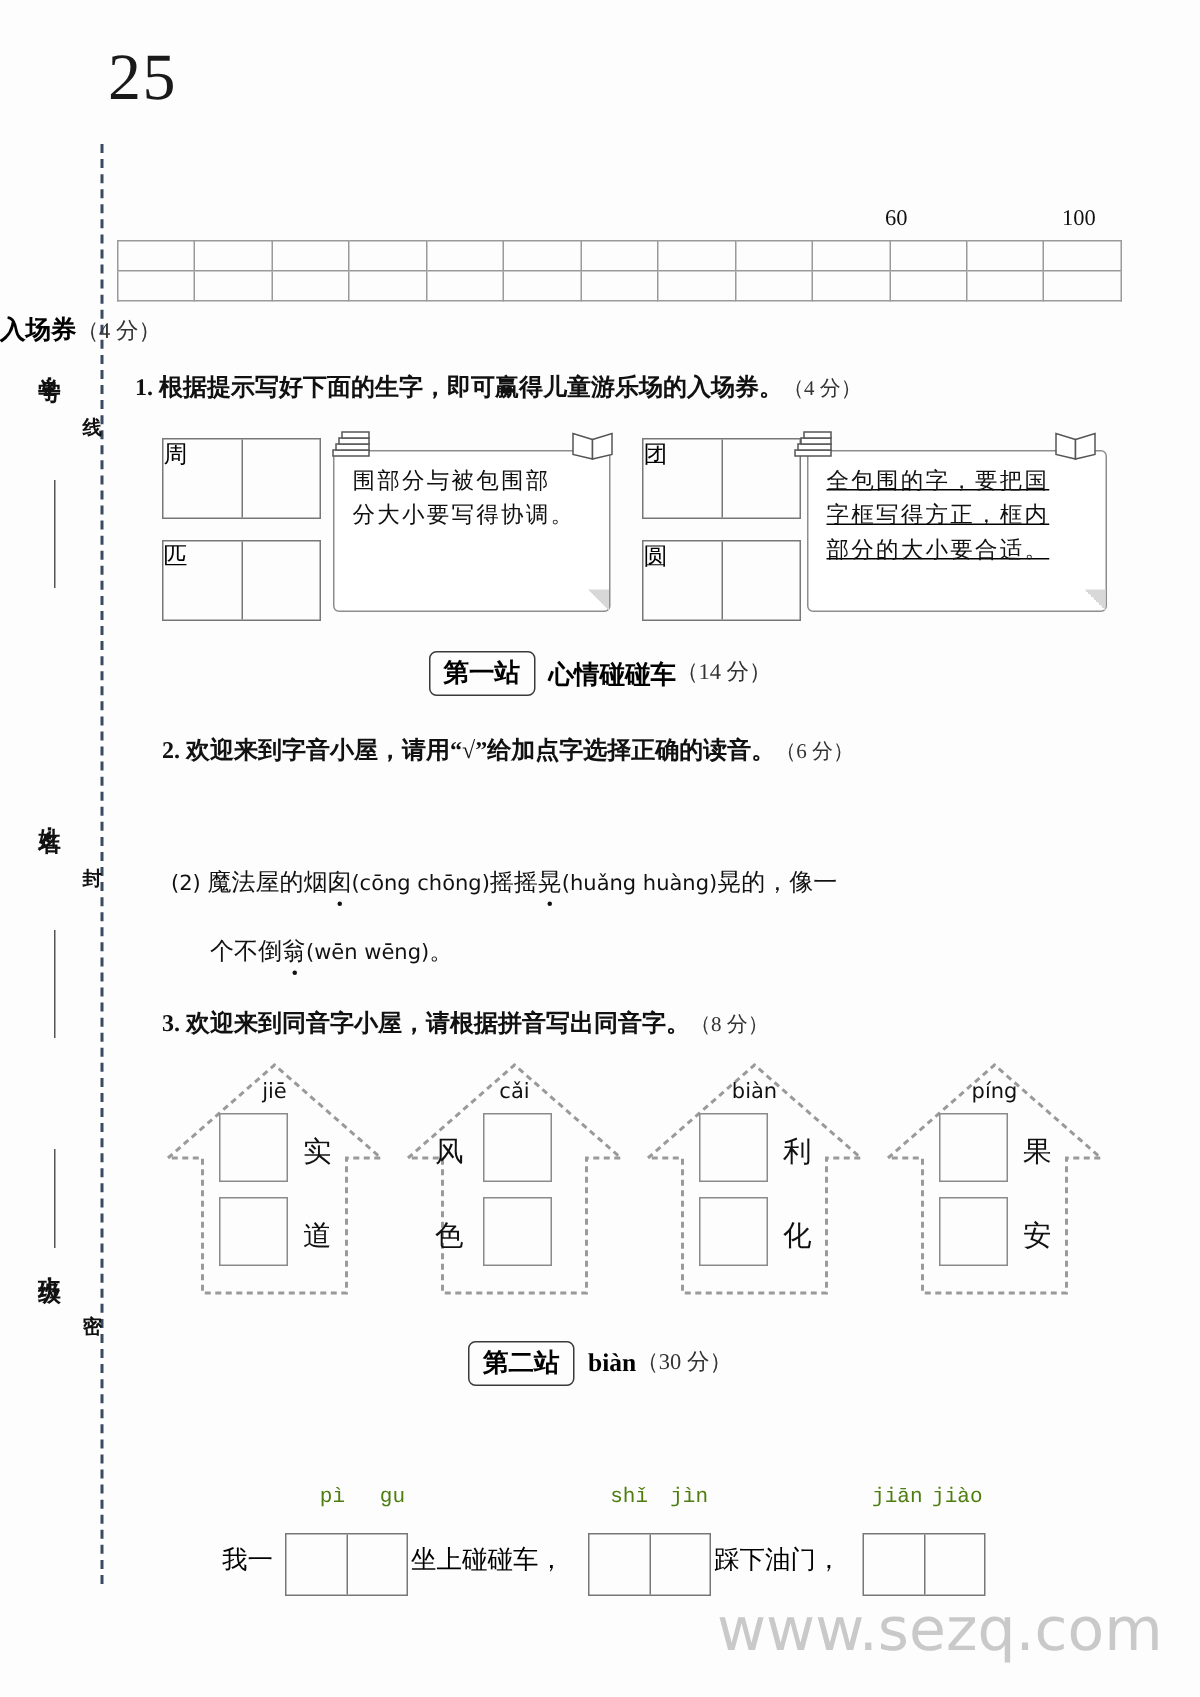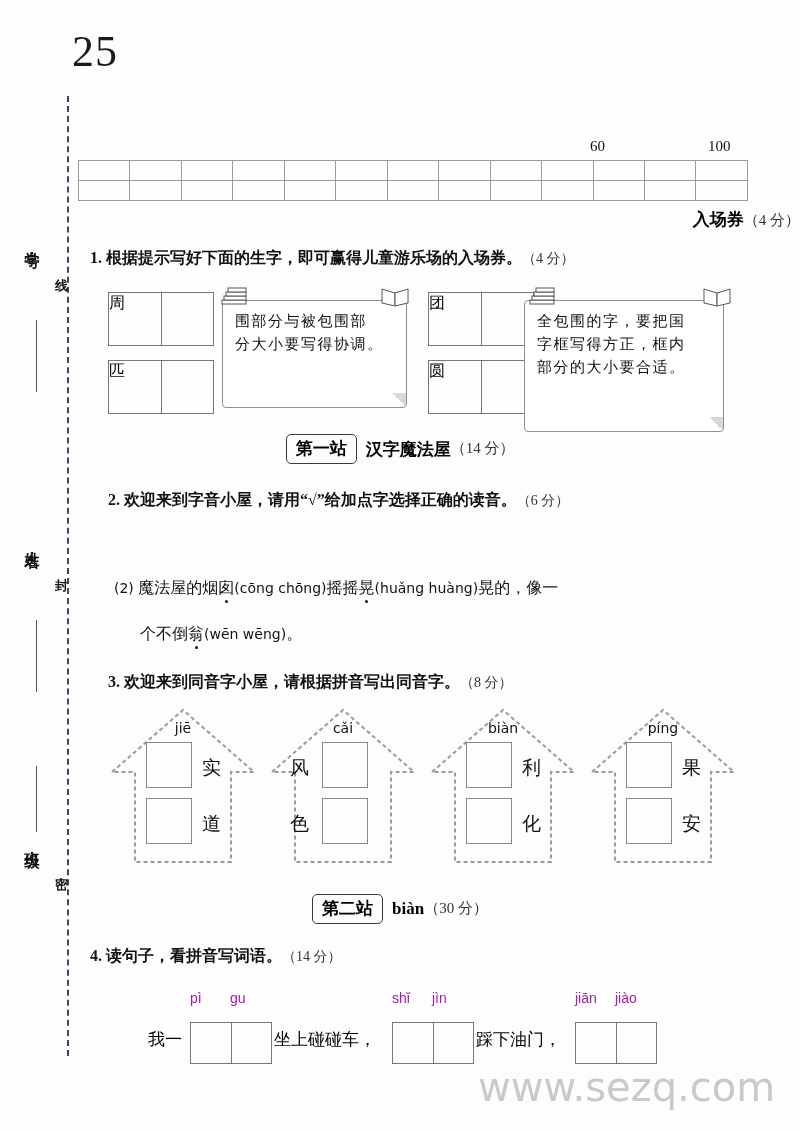--- a/index.html
+++ b/index.html
@@ -94,21 +94,21 @@
   table.score-table td {
     border: 1px solid #9a9a9a;
     height: 19px;
     padding: 0;
   }
 
   
   .center-title {
     position: absolute;
     width: 100%;
-    text-align: right;
+    text-align: left;
     font-size: 17px;
     font-weight: bold;
     font-family: "Liberation Serif", serif;
   }
   .paren-score {
     font-size: 15px;
     font-weight: normal;
     color: #333;
   }
 
@@ -238,24 +238,24 @@
 
   
   .sent-row {
     position: absolute;
     font-size: 17px;
     font-family: "Liberation Serif", serif;
     white-space: nowrap;
   }
   .pin-label {
     position: absolute;
-    font-family: Liberation Sans, sans-serif;
+    font-family: Liberation Mono, monospace;
     font-size: 14px;
-    text-align: left;
-    color: #a21caf;
+    text-align: right;
+    color: #4d7c0f;
   }
 
   
   .watermark {
     position: absolute;
     left: 478px;
     top: 1064px;
     font-family: "DejaVu Sans", sans-serif;
     font-size: 40px;
     color: #c9c9c9;
@@ -392,39 +392,39 @@
       <div class="vline"></div>
         <div class="hline"></div>
       <div class="glyph">圆</div>
     </div>
     <div class="cell">
       <div class="vline"></div>
         <div class="hline"></div>
     </div>
   </div>
 
-  <div class="note-card" style="left:524px; top:300px; width:200px; height:132px;">
+  <div class="note-card" style="left:538px; top:300px; width:200px; height:108px;text-decoration:underline;">
     <div class="line">全包围的字，要把国</div>
     <div class="line">字框写得方正，框内</div>
     <div class="line">部分的大小要合适。</div>
     <div class="corner-fold"></div>
   </div>
   <svg class="book-icon-left" style="left:526px; top:285px;" viewBox="0 0 34 24">
     <rect x="4" y="15" width="24" height="4" fill="#fff" stroke="#555" stroke-width="1"></rect>
     <rect x="6" y="11" width="22" height="4" fill="#fff" stroke="#555" stroke-width="1"></rect>
     <rect x="8" y="7" width="20" height="4" fill="#fff" stroke="#555" stroke-width="1"></rect>
     <rect x="10" y="3" width="18" height="4" fill="#fff" stroke="#555" stroke-width="1"></rect>
   </svg>
   <svg class="book-icon-right" style="left:700px; top:285px;" viewBox="0 0 34 24">
     <path d="M17 8 L4 4 L4 18 L17 21 Z" fill="#fff" stroke="#555" stroke-width="1"></path>
     <path d="M17 8 L30 4 L30 18 L17 21 Z" fill="#fff" stroke="#555" stroke-width="1"></path>
   </svg>
 
   <div class="station" style="top:434px;">
-    <span class="station-badge">第一站</span><span class="station-name">汉字魔法屋</span><span class="paren-score">（14 分）</span>
+    <span class="station-badge">第一站</span><span class="station-name">心情碰碰车</span><span class="paren-score">（14 分）</span>
   </div>
 
   <div class="qtext" style="left:108px; top:490px;">
     <b>2.</b>
     <b>欢迎来到字音小屋，请用“√”给加点字选择正确的读音。</b><span class="q-score">（6 分）</span>
   </div>
 
   <div class="qtext" style="left:114px; top:578px;" id="q2-line-1"><span class="pinyin-inline">(2) </span><span>魔法屋的烟</span><span class="dotted-char">囱</span><span class="pinyin-inline">(cōng  chōng)</span><span>摇摇</span><span class="dotted-char">晃</span><span class="pinyin-inline">(huǎng  huàng)</span><span>晃的，像一</span></div>
   <div class="qtext" style="left:140px; top:624px;" id="q2-line-2"><span>个不倒</span><span class="dotted-char">翁</span><span class="pinyin-inline">(wēn  wēng)</span><span>。</span></div>
 
@@ -497,24 +497,20 @@
           <div class="hline"></div>
         </div>
         <div class="hchar" style="left: 92px; top: 105px;">安</div>
       </div>
     </div>
 
   <div class="station" style="top:894px;">
     <span class="station-badge">第二站</span><span class="station-name">biàn</span><span class="paren-score">（30 分）</span>
   </div>
 
-  <div class="qtext" style="left:90px; top:946px;">
-    <b>4.</b>
-    <b>读句子，看拼音写词语。</b><span class="q-score">（14 分）</span>
-  </div>
 
   <div id="q4-sentence">
       <div class="sent-row" style="left: 148px; top: 1028px;">我一</div>
       <div class="pin-label" style="left: 190px; top: 990px; width: 40px;">pì</div>
       <div class="pin-label" style="left: 230px; top: 990px; width: 40px;">gu</div>
       <div class="tzg-pair" style="left: 190px; top: 1022px;">
         <div class="cell" style="width: 40px; height: 40px;">
           <div class="vline"></div>
           <div class="hline"></div>
         </div>

